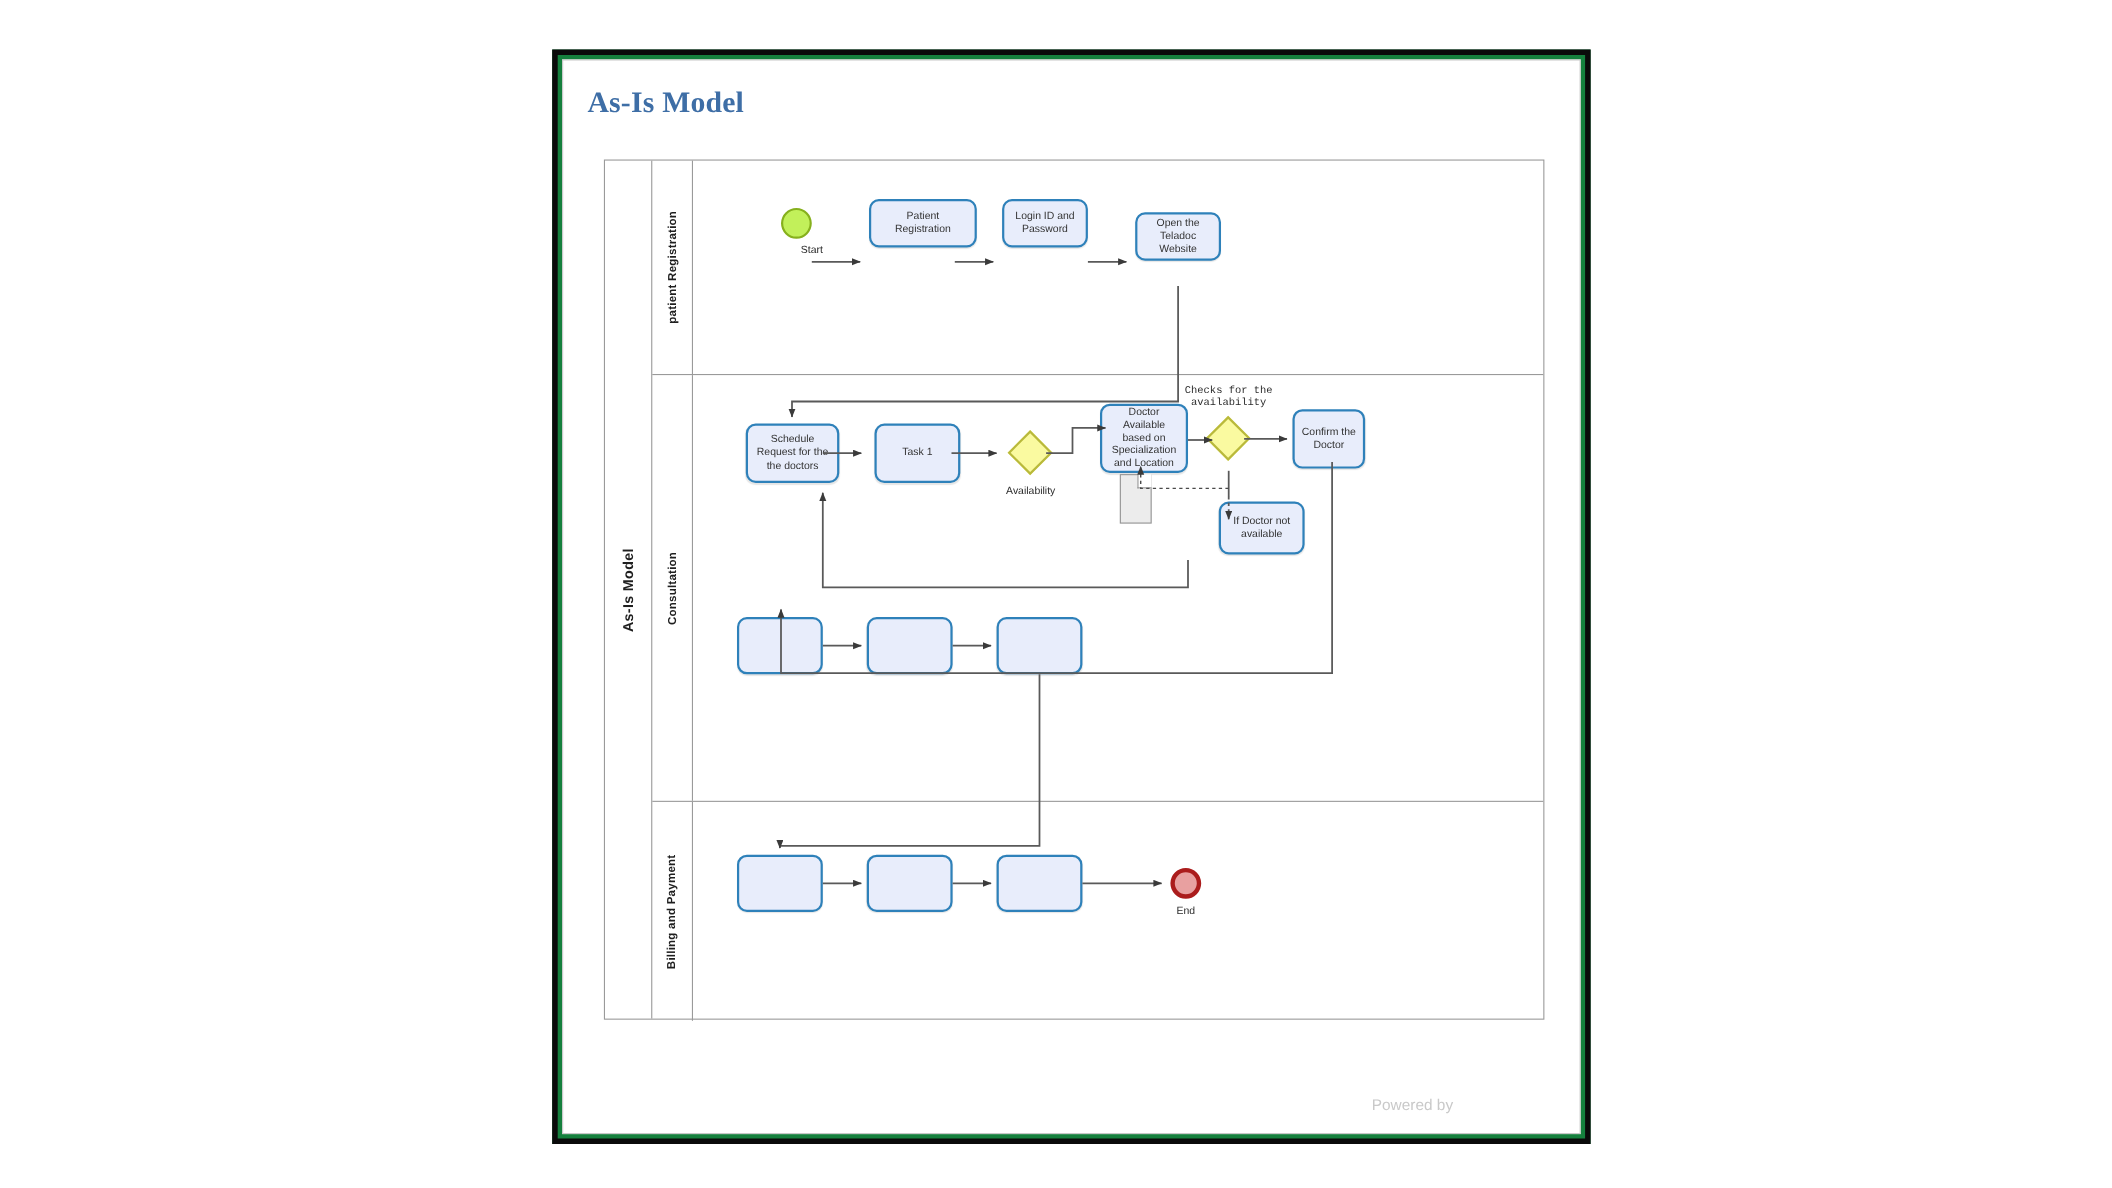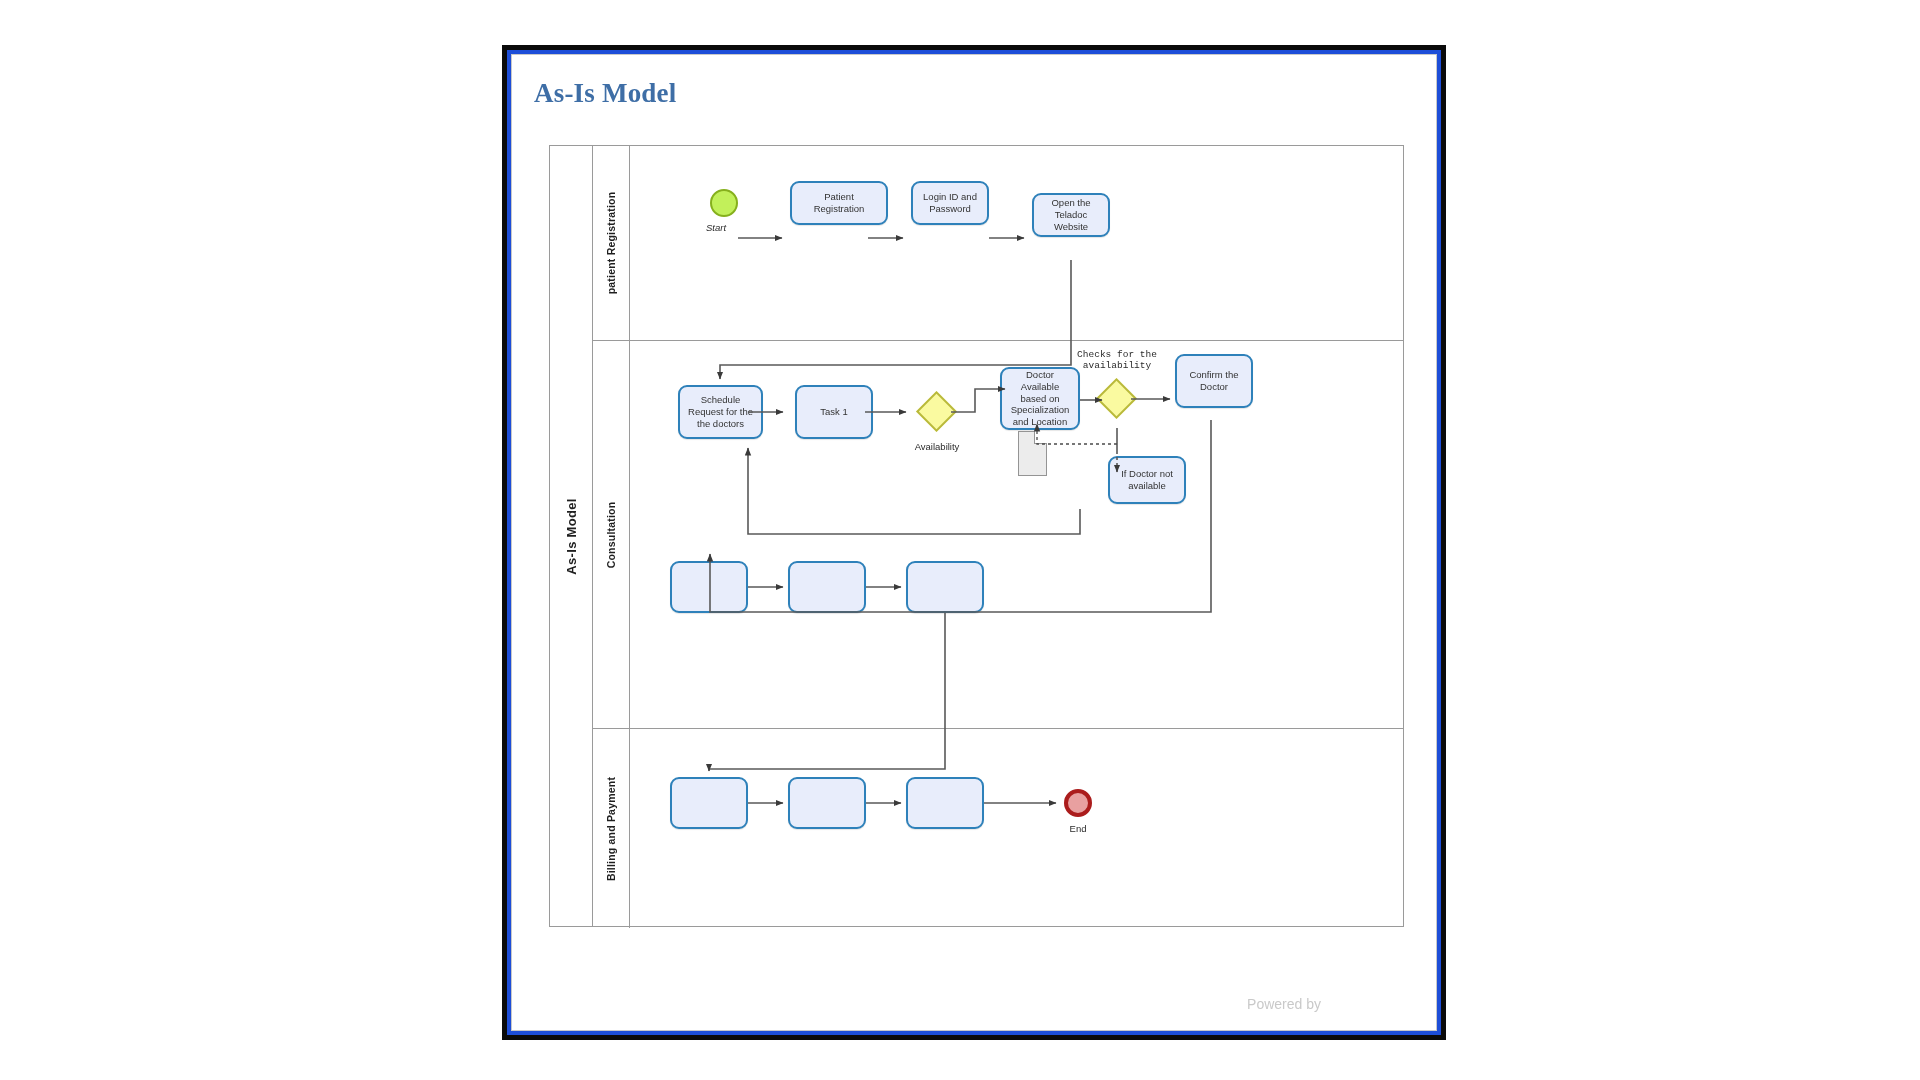--- a/index.html
+++ b/index.html
@@ -20,21 +20,21 @@
     background: #ffffff;
   }
 
   
   #page-frame {
     position: absolute;
     left: 502px;
     top: 45px;
     width: 944px;
     height: 995px;
-    background: #1d4ed8;
+    background: #15803d;
     border: 5px solid #0a0a0a;
     box-sizing: border-box;
   }
 
   #page-inner {
     position: absolute;
     left: 4px;
     top: 4px;
     right: 4px;
     bottom: 4px;
@@ -241,21 +241,21 @@
           <span class="vtext">As-Is Model</span>
         </div>
 
         <div class="lane" style="top:0px; height:195px;">
           <div class="lane-label">
             <span class="vtext">patient Registration</span>
           </div>
           <div class="lane-body">
 
             <div class="event start" style="left:80px; top:43px; width:28px; height:28px;"></div>
-            <div class="event-label" style="left:56px; top:76px; width:60px;font-style:italic;">Start</div>
+            <div class="event-label" style="left:78px; top:76px; width:60px;">Start</div>
 
             <div class="task" style="left: 160px; top: 35px; width: 98px; height: 44px; white-space: pre-line;" style-white-space="pre-line">Patient
 Registration</div>
 
             <div class="task" style="left: 281px; top: 35px; width: 78px; height: 44px; white-space: pre-line;">Login ID and
 Password</div>
 
             <div class="task" style="left: 402px; top: 35px; width: 78px; height: 44px; white-space: pre-line; margin-top: 12px;">Open the
 Teladoc Website</div>
 
@@ -279,21 +279,21 @@
 
             <div class="task" style="left: 370px; top: 26px; width: 80px; height: 63px; white-space: pre-line;">Doctor Available
 based on
 Specialization
 and Location</div>
 
             <div class="gateway" style="left:472px; top:43px; width:29px; height:29px;"></div>
             <div class="gateway-label" style="left: 444px; top: 8px; width: 86px; white-space: pre-line; font-family: Liberation Mono, monospace;">Checks for the
 availability</div>
 
-            <div class="task" style="left: 545px; top: 13px; width: 78px; height: 54px; white-space: pre-line;">Confirm the
+            <div class="task" style="left: 545px; top: 31px; width: 66px; height: 54px; white-space: pre-line;">Confirm the
 Doctor</div>
 
             <div class="task" style="left: 478px; top: 115px; width: 78px; height: 48px; white-space: pre-line;">If Doctor not
 available</div>
 
             <div class="dataobj" style="left:388px; top:90px; width:29px; height:45px;">
               <div class="fold"></div>
             </div>
 
             <div class="task" style="left: 40px; top: 220px; width: 78px; height: 52px; white-space: pre-line;"></div>

